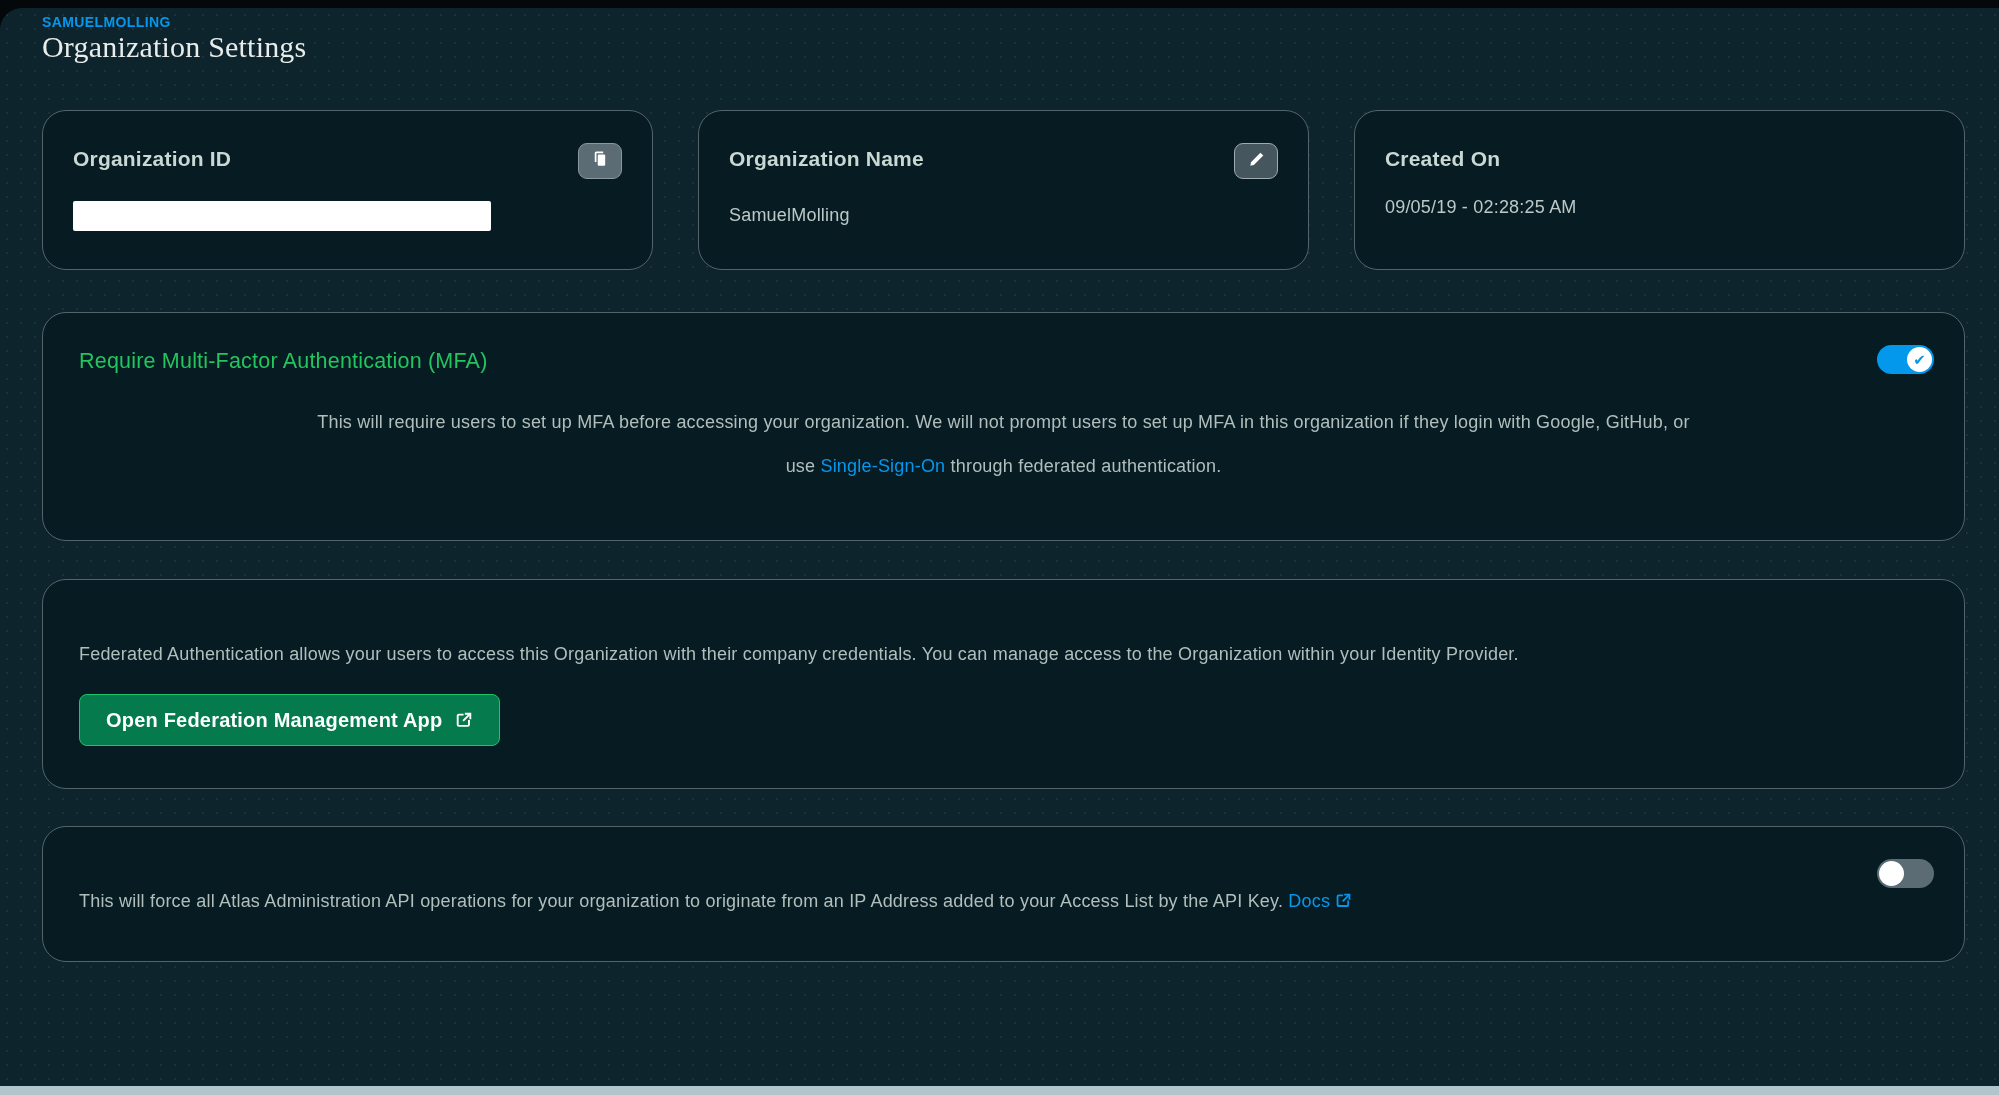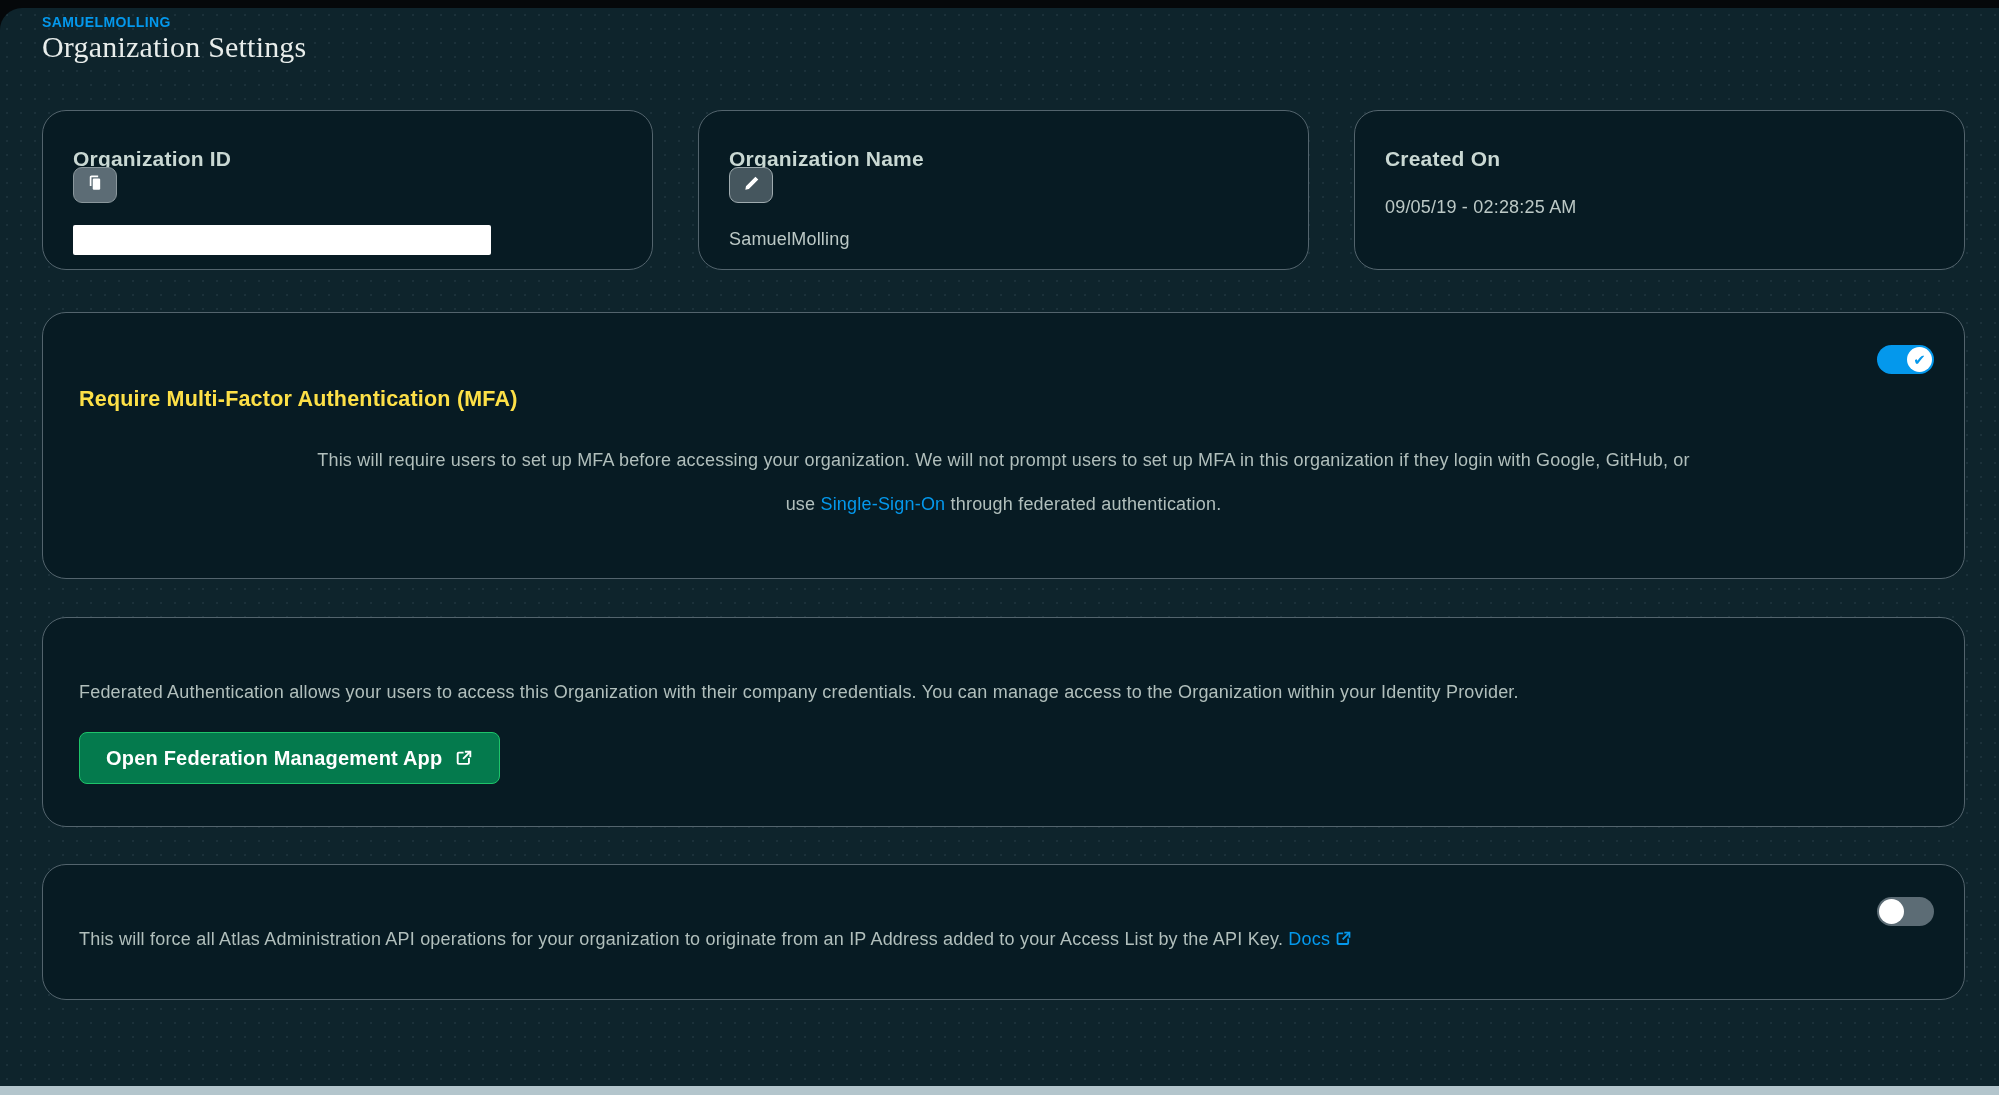--- a/index.html
+++ b/index.html
@@ -50,21 +50,20 @@
   }
   .info-card {
     flex: 1;
     height: 160px;
     padding: 36px 30px 0 30px;
   }
   .card-label-row {
     display: flex;
     align-items: flex-start;
     justify-content: space-between;
-    flex-direction: column;
   }
   .card-label {
     font-size: 21px;
     font-weight: 700;
     color: #c9d8d3;
     letter-spacing: 0.2px;
   }
   .icon-btn {
     width: 44px;
     height: 36px;
@@ -90,24 +89,23 @@
     font-size: 18px;
     color: #bcc9c6;
     letter-spacing: 0.2px;
   }
   .section-card {
     margin-top: 42px;
     padding: 36px 36px 42px 36px;
   }
   .section-title {
     font-size: 21.5px;
-    font-weight: 700;
-    color: #fde047;
-    letter-spacing: 0.2px;
-    margin-top: 38px;
+    font-weight: 400;
+    color: #22c55e;
+    letter-spacing: 0.2px;
   }
   .section-desc {
     margin-top: 26px;
     font-size: 18px;
     line-height: 44px;
     color: #b1bfbc;
     letter-spacing: 0.2px;
   }
   .section-desc.single { line-height: 24px; }
   .blue-link { color: #0498ec; cursor: pointer; text-decoration: none; }

